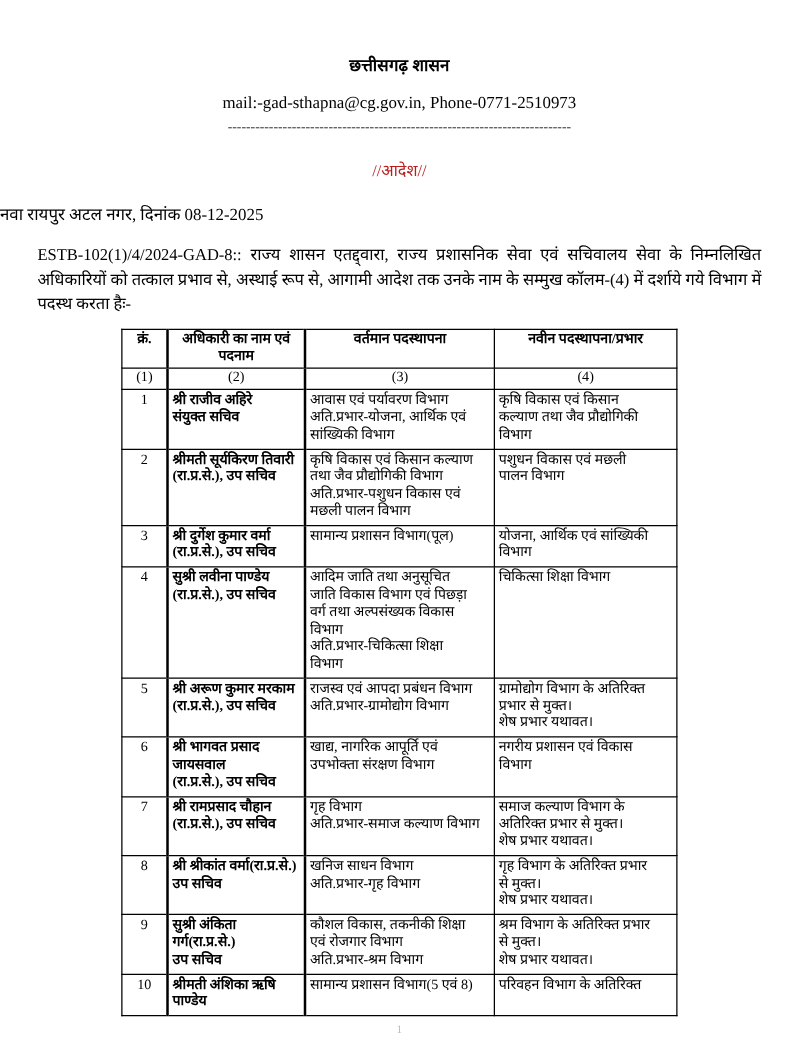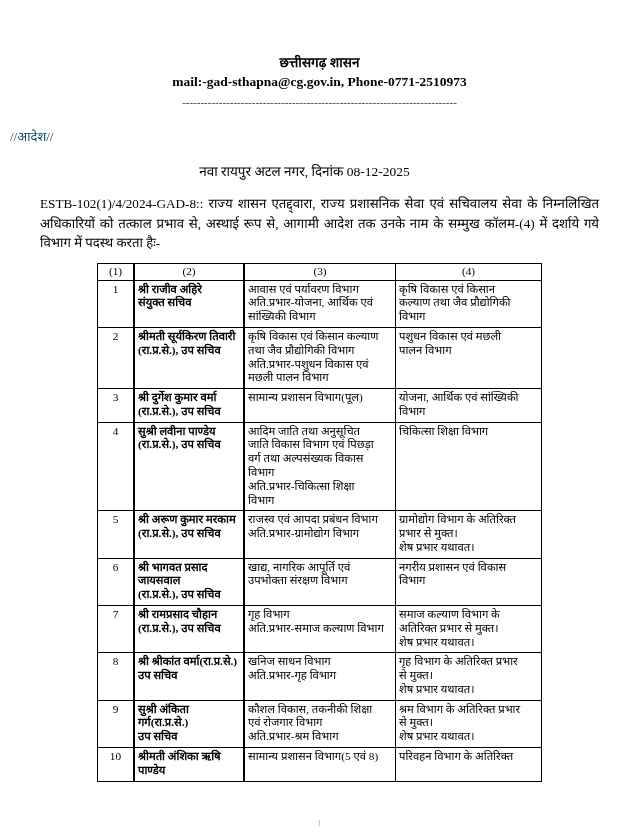--- a/index.html
+++ b/index.html
@@ -13,60 +13,60 @@
     height: 832px;
     font-family: "Liberation Serif", "DejaVu Serif", serif;
     color: #000000;
     overflow: hidden;
     position: relative;
   }
   .page {
     width: 639px;
     height: 832px;
     box-sizing: border-box;
-    padding: 10px;
+    padding: 0;
     position: relative;
   }
 
   
   .letterhead {
     text-align: center;
     padding-top: 44px;
     line-height: 1.30;
   }
   .lh-line {
     font-size: 13.5px;
     font-weight: 700;
     letter-spacing: 0.1px;
   }
   .lh-mail {
     font-size: 13.5px;
-    font-weight: 700;
-    margin-top: 1px;
+    font-weight: 400;
+    margin-top: 11px;
   }
   .rule-dashes {
     margin: 5px auto 0 auto;
     width: 430px;
     font-size: 11px;
     letter-spacing: 0px;
     color: #333;
     white-space: nowrap;
     overflow: hidden;
     font-family: "Liberation Serif", serif;
   }
 
   
   .order-word {
-    text-align: left;
+    text-align: center;
     font-size: 13px;
     margin-top: 18px;
-    color: #0c4a6e;
+    color: #b91c1c;
   }
   .place-date {
-    text-align: center;
+    text-align: left;
     font-size: 13.5px;
     margin-top: 17px;
     padding-right: 30px;
   }
 
   
   .order-body {
     margin: 14px 30px 0 30px;
     font-size: 13.2px;
     line-height: 1.45;
@@ -150,20 +150,26 @@
   <div class="place-date">नवा रायपुर अटल नगर, दिनांक 08-12-2025</div>
 
   <div class="order-body">
     <span class="order-ref">ESTB-102(1)/4/2024-GAD-8::</span>
     <span>राज्य शासन एतद्द्वारा, राज्य प्रशासनिक सेवा एवं सचिवालय सेवा के निम्नलिखित अधिकारियों को तत्काल प्रभाव से, अस्थाई रूप से, आगामी आदेश तक उनके नाम के सम्मुख कॉलम-(4) में दर्शाये गये विभाग में पदस्थ करता हैः-</span>
   </div>
 
   <div class="table-wrap">
     <table class="officers">
       <thead>
+        <tr>
+          <th class="col-sn">क्रं.</th>
+          <th class="col-name">अधिकारी का नाम एवं पदनाम</th>
+          <th class="col-current">वर्तमान पदस्थापना</th>
+          <th class="col-new">नवीन पदस्थापना/प्रभार</th>
+        </tr>
         <tr class="numrow">
           <td class="col-sn">(1)</td>
           <td class="col-name">(2)</td>
           <td class="col-current">(3)</td>
           <td class="col-new">(4)</td>
         </tr>
       </thead>
       <tbody id="officers-body">
           <tr>
             <td class="col-sn">1</td>

